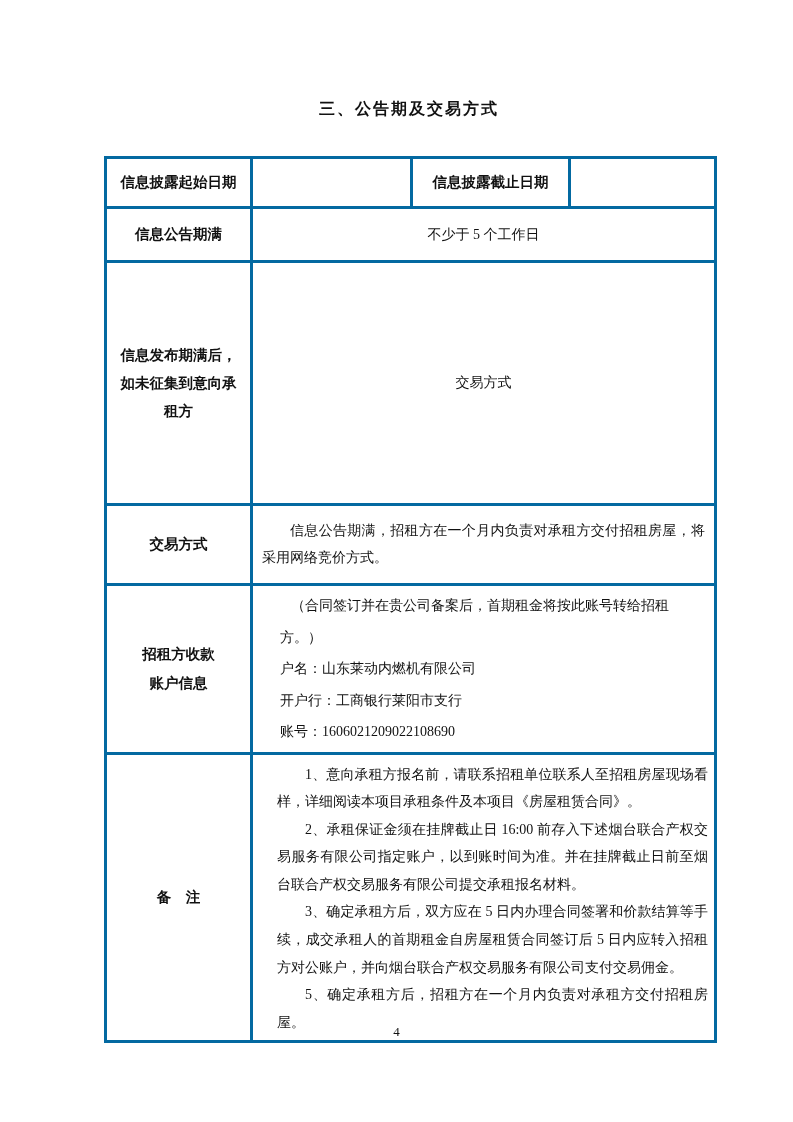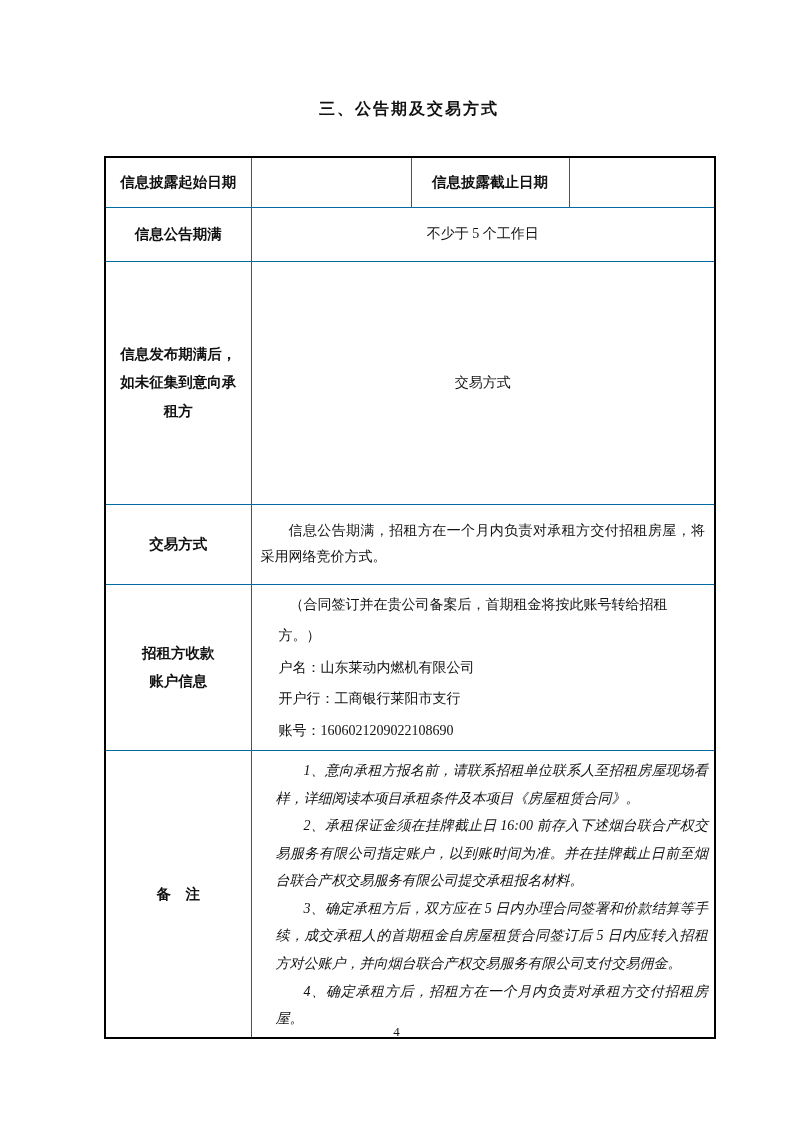--- a/index.html
+++ b/index.html
@@ -22,21 +22,21 @@
   }
   table.main-table {
     position: absolute;
     top: 156px; left: 104px;
     width: 610px;
     border-collapse: collapse;
     table-layout: fixed;
     border: 2px solid #000;
   }
   td {
-    border: 1px solid #0369a1;
+    border: 3px solid #0369a1;
     vertical-align: middle;
     font-size: 14px;
     color: #111;
     overflow: hidden;
   }
   .label-cell {
     font-weight: bold;
     font-size: 14.5px;
     text-align: center;
     padding: 2px 9px;
@@ -46,21 +46,21 @@
   .tm-para {
     margin: 0;
     padding: 0 8px 0 8px;
     text-indent: 2em;
     text-align: justify;
     line-height: 1.88;
   }
   .acct-cell { padding: 4px 12px 4px 0; }
   .acct-line { padding-left: 27px; line-height: 2.25; }
   .acct-note { text-indent: 11px; }
-  .remarks-cell { padding: 6px 6px 4px 24px; vertical-align: middle; font-style: italic; }
+  .remarks-cell { padding: 6px 6px 4px 24px; vertical-align: middle; }
   .remarks-cell p {
     margin: 0;
     text-indent: 2em;
     text-align: justify;
     line-height: 1.97;
   }
   .page-number {
     position: absolute;
     top: 1024px; left: 0; width: 793px;
     text-align: center;
@@ -118,19 +118,19 @@
       <div class="acct-line">账号：1606021209022108690</div>
     </td>
   </tr>
 
   <tr style="height:254px;">
     <td class="label-cell">备　注</td>
     <td colspan="3" class="remarks-cell">
       <p>1、意向承租方报名前，请联系招租单位联系人至招租房屋现场看样，详细阅读本项目承租条件及本项目《房屋租赁合同》。</p>
       <p>2、承租保证金须在挂牌截止日 16:00 前存入下述烟台联合产权交易服务有限公司指定账户，以到账时间为准。并在挂牌截止日前至烟台联合产权交易服务有限公司提交承租报名材料。</p>
       <p>3、确定承租方后，双方应在 5 日内办理合同签署和价款结算等手续，成交承租人的首期租金自房屋租赁合同签订后 5 日内应转入招租方对公账户，并向烟台联合产权交易服务有限公司支付交易佣金。</p>
-      <p>4、确定承租方后，招租方在一个月内负责对承租方交付招租房屋。</p>
+      <p>5、确定承租方后，招租方在一个月内负责对承租方交付招租房屋。</p>
     </td>
   </tr>
 </tbody>
   </table>
 
 <div class="page-number">4</div>
 
 </body></html>

